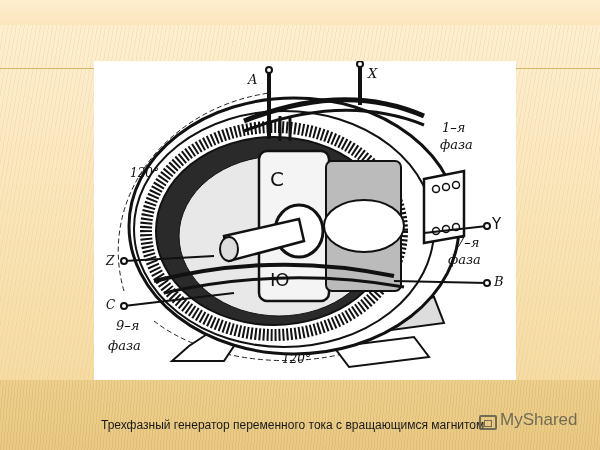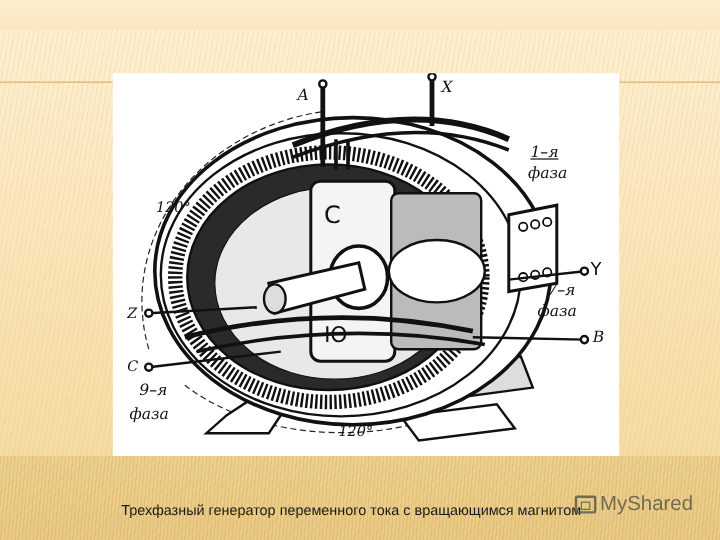--- a/index.html
+++ b/index.html
@@ -34,21 +34,21 @@
     .picture svg { position:absolute; left:0; top:0; }
     .lbl {
       position:absolute; font-family:"DejaVu Serif", serif; font-style:italic;
       color:#111; font-size:13px; line-height:1;
     }
     .caption {
       position:absolute; left:53px; top:418px;
       font-size:12px; color:#1a1a1a; white-space:nowrap;margin-left:48px;
     }
     .watermark {
-      position:absolute; left:479px; top:410px; display:flex; align-items:center;
+      position:absolute; left:479px; top:410px; display:flex; align-items:flex-end;
       gap:3px; color:#5c5c4c; font-size:17px; opacity:0.85;
     }
     .wm-icon {
       width:18px; height:15px; border:2px solid #5c5c4c; border-radius:2px; box-sizing:border-box;
       position:relative;
     }
     .wm-icon:after {
       content:""; position:absolute; left:3px; top:3px; width:6px; height:5px; border:1.5px solid #5c5c4c;
     }
   </style>
@@ -112,21 +112,21 @@
 
     <line x1="330" y1="172" x2="393" y2="165" stroke="#111" stroke-width="2"></line>
     <circle cx="393" cy="165" r="3" fill="#fff" stroke="#111" stroke-width="2"></circle>
     <line x1="300" y1="220" x2="393" y2="222" stroke="#111" stroke-width="2"></line>
     <circle cx="393" cy="222" r="3" fill="#fff" stroke="#111" stroke-width="2"></circle>
   </svg>
 
   <span class="lbl" style="left:154px;top:12px;">A</span>
   <span class="lbl" style="left:274px;top:6px;">X</span>
   <span class="lbl" style="left:36px;top:106px;font-size:12px;">120°</span>
-  <span class="lbl" style="left:348px;top:60px;text-decoration:underline;">1–я</span>
+  <span class="lbl" style="left:348px;top:60px;">1–я</span>
   <span class="lbl" style="left:346px;top:77px;">фаза</span>
   <span class="lbl" style="left:398px;top:156px;font-style:normal;font-family:'DejaVu Sans',sans-serif;font-size:15px;">Y</span>
   <span class="lbl" style="left:362px;top:175px;">7–я</span>
   <span class="lbl" style="left:354px;top:192px;">фаза</span>
   <span class="lbl" style="left:400px;top:214px;">B</span>
   <span class="lbl" style="left:12px;top:194px;font-size:12px;">Z</span>
   <span class="lbl" style="left:12px;top:238px;font-size:12px;">C</span>
   <span class="lbl" style="left:22px;top:258px;">9–я</span>
   <span class="lbl" style="left:14px;top:278px;">фаза</span>
   <span class="lbl" style="left:188px;top:292px;font-size:12px;">120°</span>

